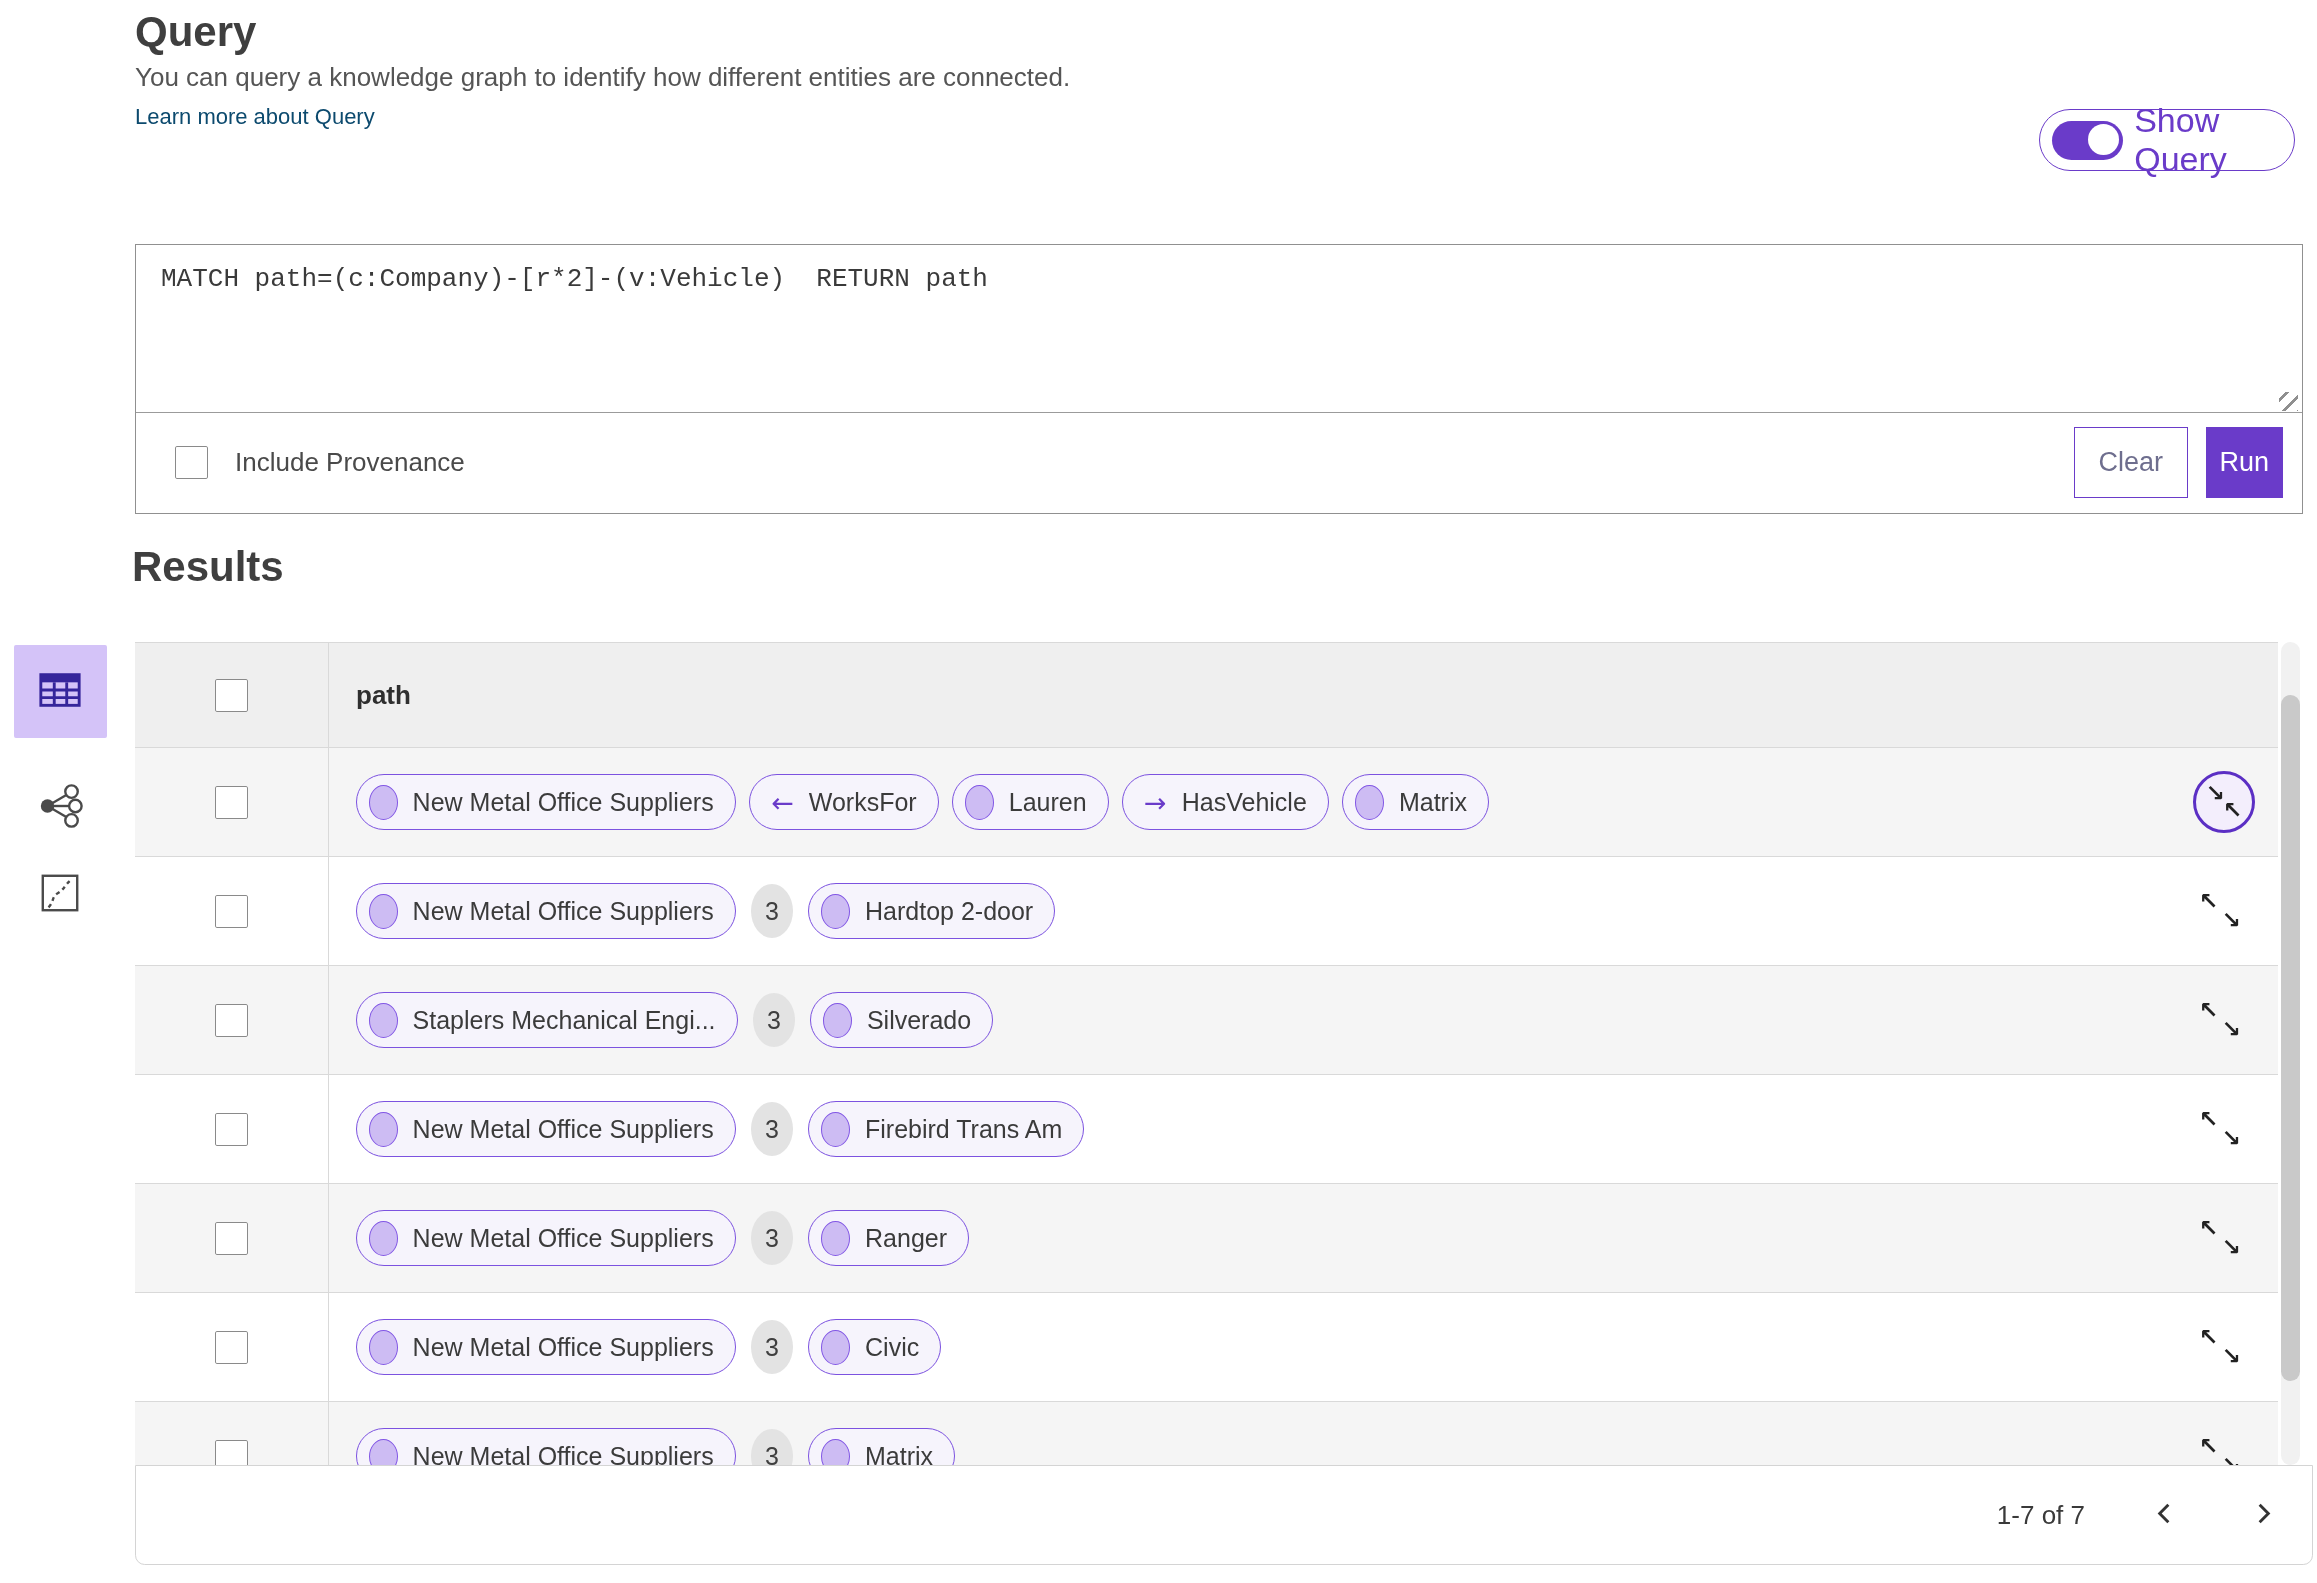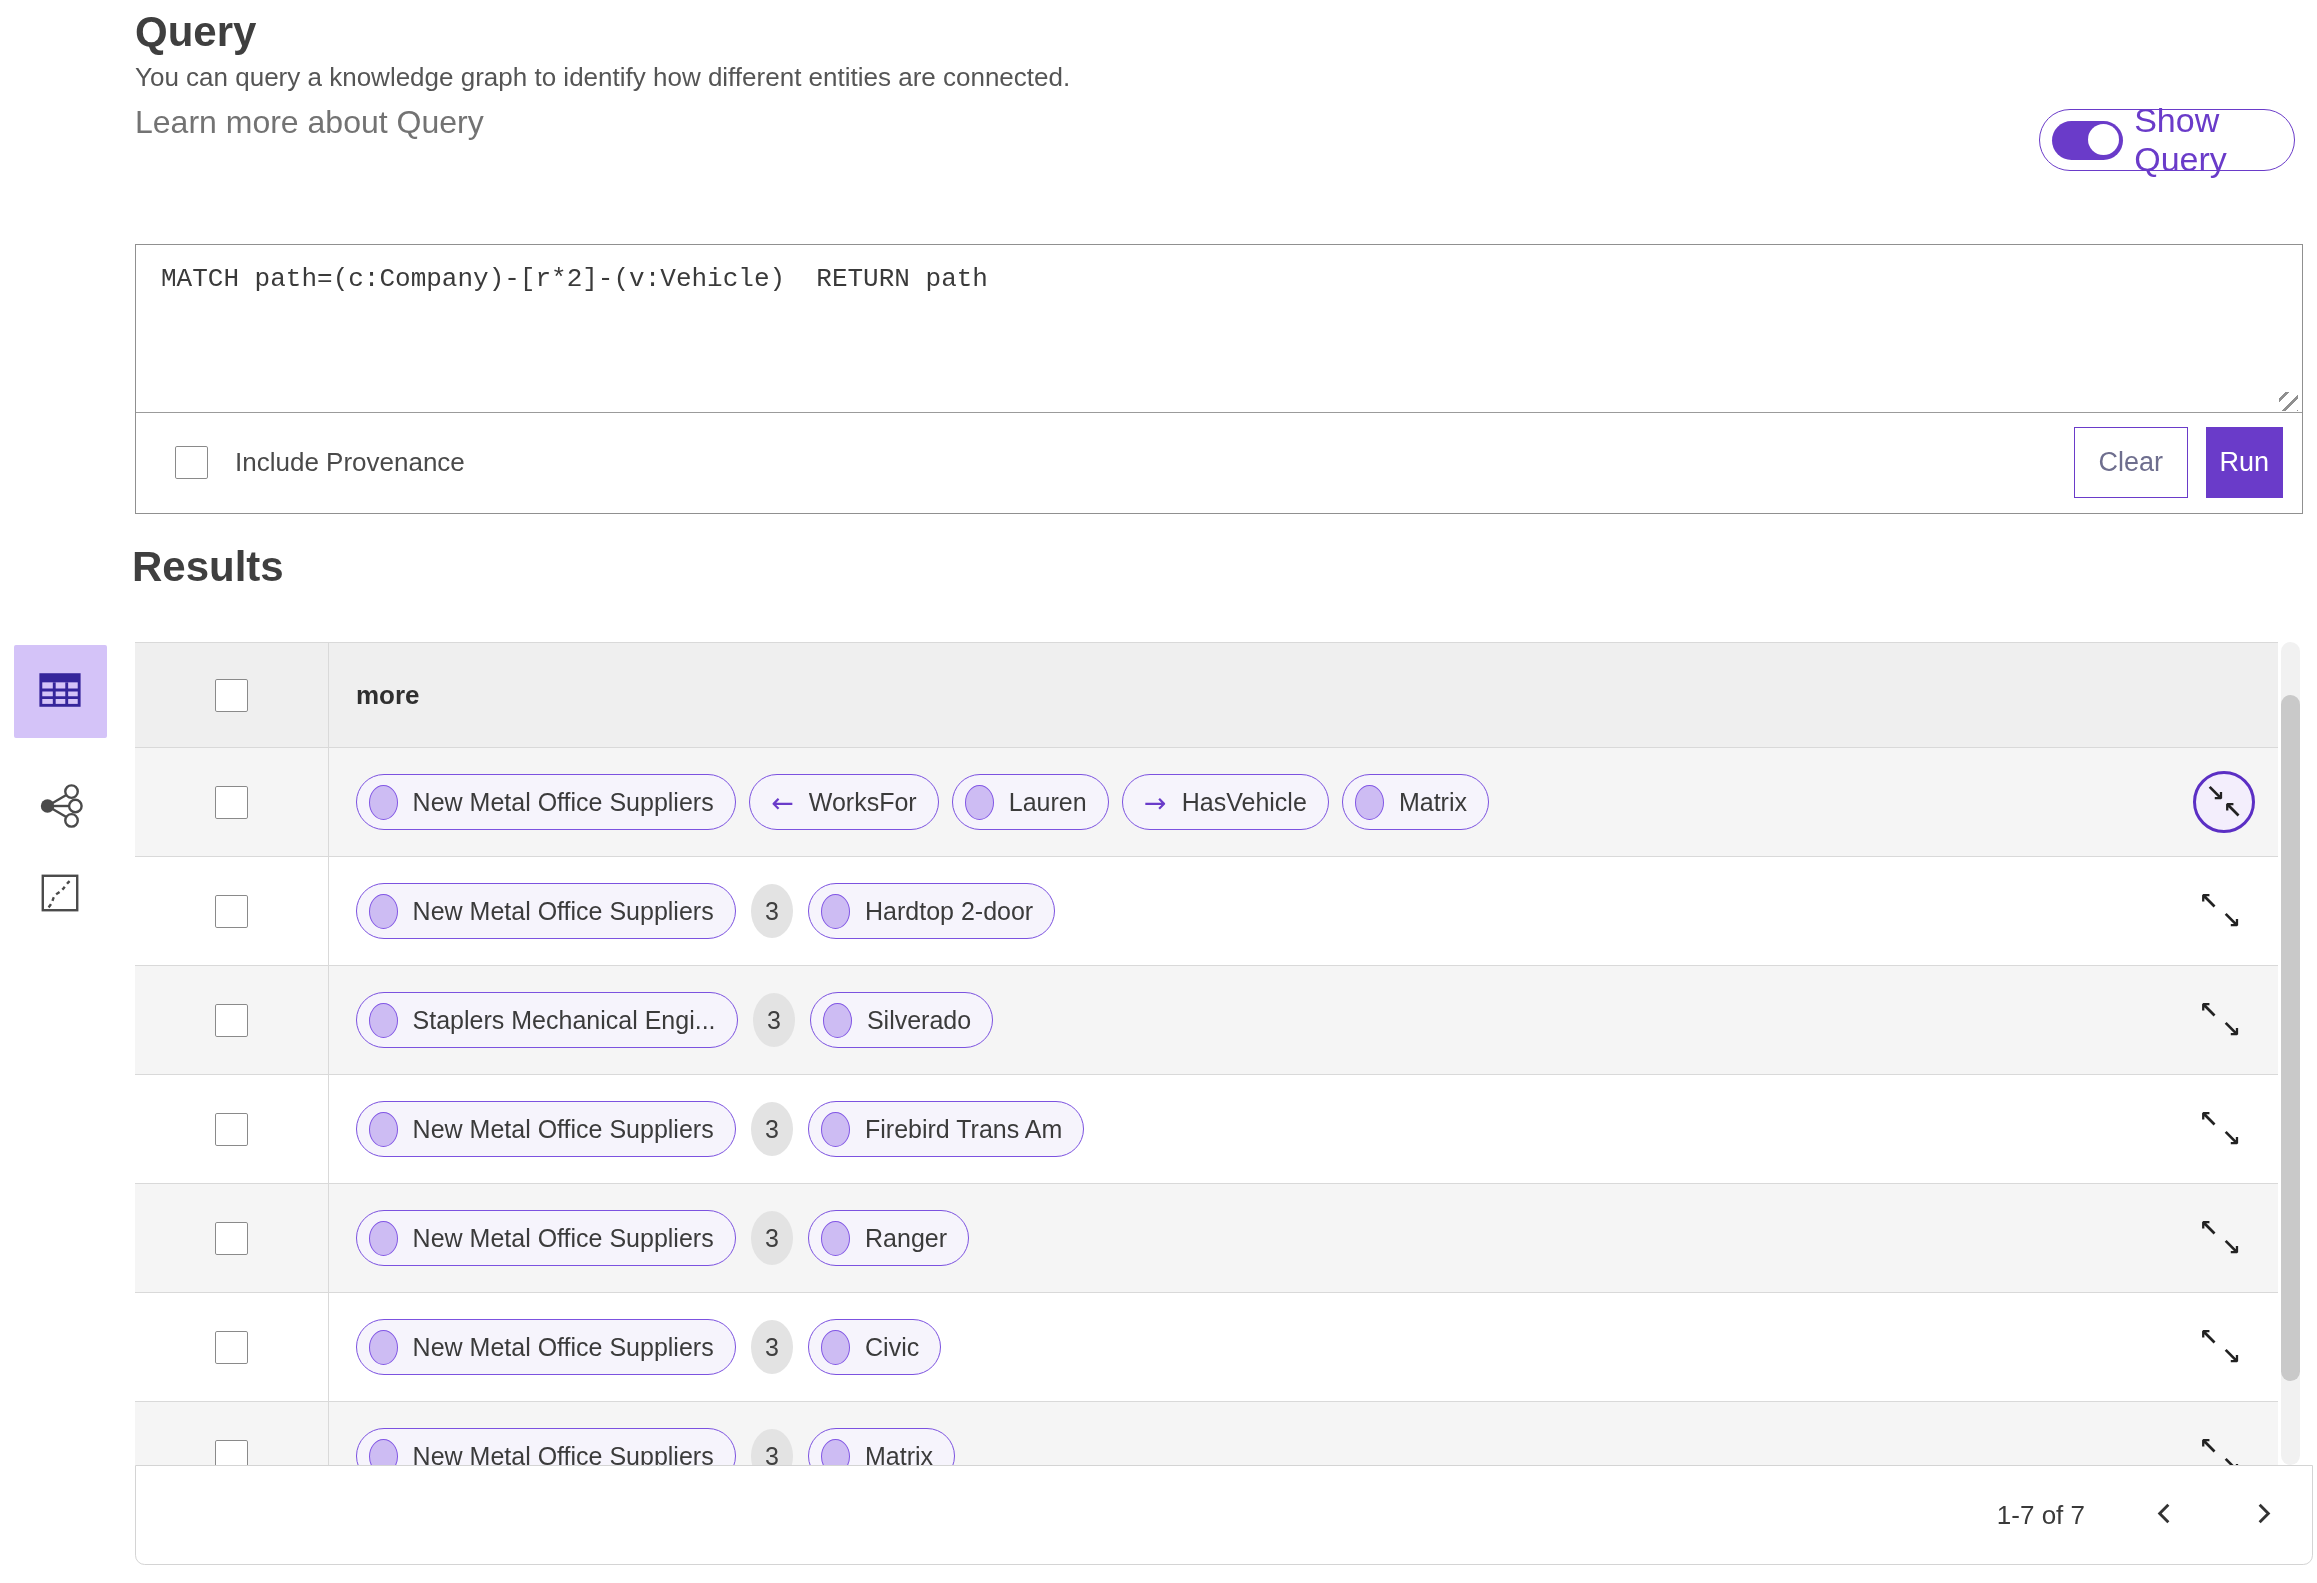--- a/index.html
+++ b/index.html
@@ -3,21 +3,21 @@
 <meta charset="utf-8">
 <style>
   html,body{margin:0;padding:0;background:#fff;}
   body{width:2317px;height:1583px;position:relative;font-family:"Liberation Sans",sans-serif;overflow:hidden;color:#3f3f3f;}
   .abs{position:absolute;}
 
   
   .h-title{font-size:42px;font-weight:bold;color:#3f3f3f;}
   #query-title{left:135px;top:7.7px;}
   #query-desc{left:135px;top:62px;font-size:26px;color:#555;}
-  #learn-link{left:135px;top:104px;font-size:32px;color:#737373;cursor:pointer;text-decoration:none;}
+  #learn-link{left:135px;top:104px;font-size:22px;color:#0c4a6e;cursor:pointer;text-decoration:none;}
 
   #show-query{left:2039px;top:109px;width:256px;height:62px;border:1.9px solid #6a3bc9;border-radius:33px;
     display:flex;align-items:center;gap:11.6px;padding-left:11.6px;box-sizing:border-box;cursor:pointer;background:#fff;}
   .toggle-track{width:71px;height:39px;border-radius:20px;background:#6a3bc9;position:relative;flex:none;}
   .toggle-knob{position:absolute;right:3.9px;top:3.9px;width:31px;height:31px;border-radius:50%;background:#fff;}
   .toggle-label{font-size:34px;color:#6a3bc9;}
 
   #query-panel{left:135px;top:244px;width:2168px;height:270px;border:1.9px solid #909090;box-sizing:border-box;background:#fff;}
   #query-textarea{display:block;width:100%;height:167px;box-sizing:border-box;border:none;outline:none;resize:none;
     font-family:"Liberation Mono","DejaVu Sans Mono",monospace;font-size:26px;color:#3a3a3a;padding:19.3px 25px;background:transparent;}
@@ -133,21 +133,21 @@
     </svg>
   </span>
 </div>
 
 <div class="abs" id="table-wrap">
   <div class="thead">
     <div class="cell-check">
       <input type="checkbox" class="cbx" style="">
     </div>
     <div class="cell-content">
-      <span class="col-header">more</span>
+      <span class="col-header">path</span>
     </div>
   </div>
   <div id="rows-host">
       <div class="trow odd">
         <div class="cell-check">
           <input class="cbx" type="checkbox" style="">
         </div>
         <div class="cell-content">
           <span class="pill">
             <span class="dot"></span>

